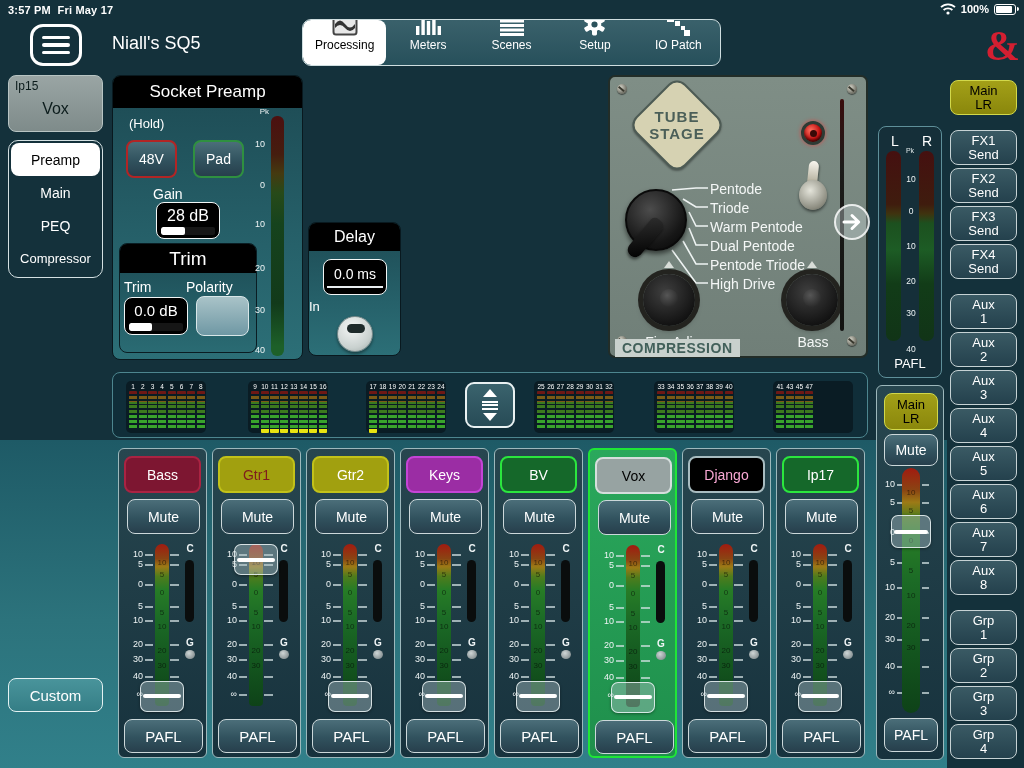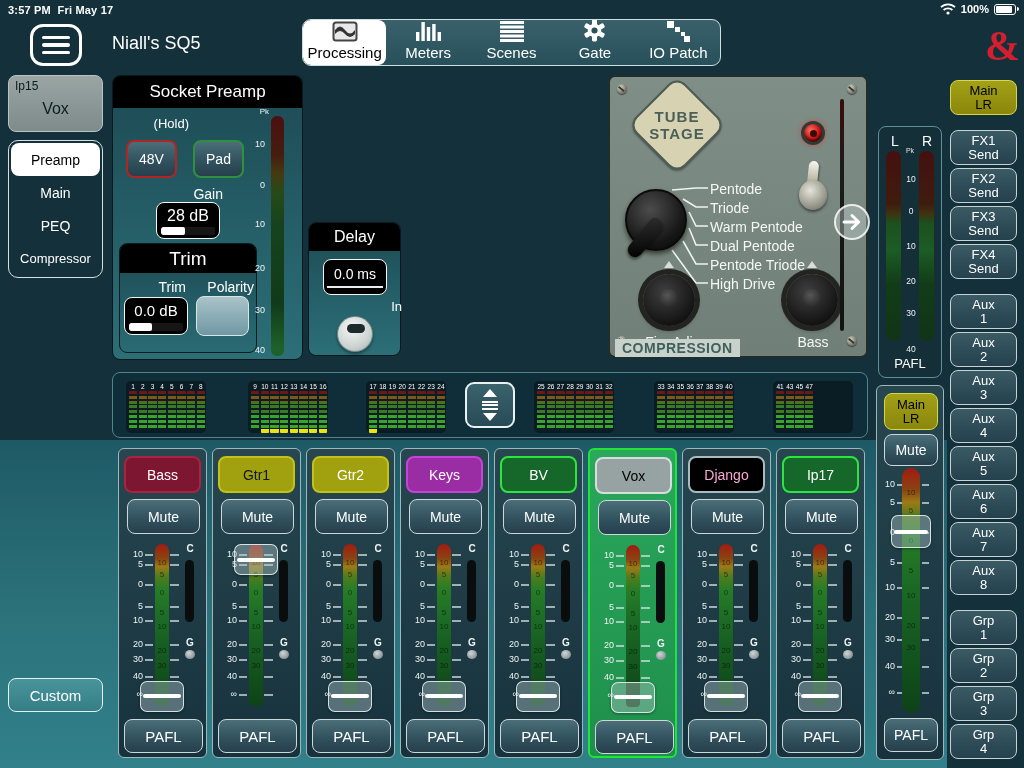--- a/index.html
+++ b/index.html
@@ -24,21 +24,21 @@
   .batt::after { content:""; position:absolute; right:-4px; top:2.5px; width:2.5px; height:4px; background:#fff; border-radius:0 2px 2px 0; }
 
   
   #hamburger { left:30px; top:24px; width:52px; height:42px; border:3.5px solid #fff; border-radius:13px;
     display:flex; flex-direction:column; justify-content:center; gap:4px; align-items:center; }
   #hamburger i { display:block; width:28px; height:3.5px; background:#fff; border-radius:2px; }
   #app-title { left:112px; top:33px; font-size:18px; }
   #nav-tabs { left:302px; top:19px; width:419px; height:47px; border:1.5px solid #cfdee0; border-radius:9px;
     background:linear-gradient(180deg,#3a616b,#27505b); display:flex; overflow:hidden; }
   .nav-tab { flex:1; display:flex; flex-direction:column; align-items:center; justify-content:flex-end;
-    padding-bottom:4px; gap:2px; font-size:15px; color:#fff; border-radius:8px; }
+    padding-bottom:13px; gap:2px; font-size:12px; color:#fff; border-radius:8px; }
   .nav-tab.sel { background:#fff; color:#000; }
   .nav-ic { height:22px; display:flex; align-items:flex-end; }
   #brand-logo { left:985px; top:22px; font-family:"Liberation Serif",serif; font-weight:bold; font-size:42px; color:#d41f31; }
 
   
   .btn { display:flex; align-items:center; justify-content:center; text-align:center;
     border-radius:8px; border:1.5px solid #ccd8da; color:#fff;
     background:linear-gradient(180deg,#4b6e79 0%,#31525e 55%,#273f4c 100%); }
 
   
@@ -61,21 +61,21 @@
     border-radius:7px 7px 0 0; }
   #preamp-panel { left:112px; top:75px; width:191px; height:285px; }
   #delay-panel  { left:308px; top:222px; width:93px; height:134px; }
 
   .valbox { position:absolute; background:#000; border:1.5px solid #f2f6f6; border-radius:8px; color:#fff; }
   .valbox .vtext { position:absolute; left:0; right:0; top:4px; text-align:center; }
   .vbar { position:absolute; left:4px; right:4px; bottom:3px; height:8px; background:#161616; border-radius:2px; overflow:hidden; }
   .vbar i { display:block; height:100%; background:#fff; border-radius:2px; }
   .vline { position:absolute; left:3px; right:3px; bottom:6px; height:2px; background:#e8eef0; }
 
-  .mlabel { position:absolute; color:#fff; font-size:14px; text-align:right; }
+  .mlabel { position:absolute; color:#fff; font-size:14px; text-align:left; }
 
   
   .vmeter { position:absolute; border-radius:6px;
     background:linear-gradient(180deg,#4c1010 0%,#451d0f 16%,#453a10 24%,#274a19 32%,#16431d 45%,#123a1a 78%,#1d6029 96%,#1d6029 100%); }
   .tick { position:absolute; font-size:9px; color:#eef4f5; text-align:right; }
   .tickline { position:absolute; height:1.5px; background:rgba(214,228,230,.7); }
 
   
   #tube-panel { left:608px; top:75px; width:260px; height:283px; border-radius:7px;
     background:linear-gradient(180deg,#7f8e86 0%,#707f78 100%); border:2px solid #222d28; }
@@ -243,21 +243,21 @@
               <g>
                 <rect x="-2.6" y="-11.5" width="5.2" height="23" rx="1.5"></rect>
                 <rect x="-2.6" y="-11.5" width="5.2" height="23" rx="1.5" transform="rotate(60)"></rect>
                 <rect x="-2.6" y="-11.5" width="5.2" height="23" rx="1.5" transform="rotate(120)"></rect>
               </g>
               <circle r="7"></circle>
             </g>
             <circle r="3.2" fill="#2b525b"></circle>
           </svg>
         </span>
-        <span>Gate</span>
+        <span>Setup</span>
       </div>
       <div class="nav-tab">
         <span class="nav-ic">
           <svg width="24" height="22" viewBox="0 0 24 22">
             <g fill="#fff">
               <rect x="1" y="1" width="7" height="7"></rect>
               <rect x="9" y="7" width="5" height="5"></rect>
               <rect x="15" y="12" width="4" height="4"></rect>
               <rect x="18" y="16" width="6" height="6"></rect>
             </g>
@@ -635,21 +635,21 @@
           </div>
           <div class="panlab" style="left:62px;top:7px;">C</div>
           <div class="panbar" style="left:66px;top:24px;"></div>
           <div class="glab" style="left:62px;top:101px;">G</div>
           <div class="gled" style="left:66px;top:114px;"></div>
           <div class="fcap" style="left:21px;top:144.62px;width:44px;height:31px;"></div>
         </div>
         <div class="btn pafl" style="top:270px;">PAFL</div>
       </div>
       <div class="strip" style="left: 212px;">
-        <div class="chname" style="background:#a1a00f;border-color:#c2c219;color:#0f172a;">Gtr1</div>
+        <div class="chname" style="background:#a1a00f;border-color:#c2c219;color:#7f1d1d;">Gtr1</div>
         <div class="btn mute">Mute</div>
         <div class="fader-zone">
           <div class="tick" style="left:2px;top:13px;width:22px;">10</div>
           <div class="tickline" style="left:26px;top:18px;width:8px;"></div>
           <div class="tickline" style="left:51px;top:18px;width:9px;"></div>
           <div class="tick" style="left:2px;top:23px;width:22px;">5</div>
           <div class="tickline" style="left:26px;top:28px;width:8px;"></div>
           <div class="tickline" style="left:51px;top:28px;width:9px;"></div>
           <div class="tick" style="left:2px;top:43px;width:22px;">0</div>
           <div class="tickline" style="left:26px;top:48px;width:8px;"></div>

